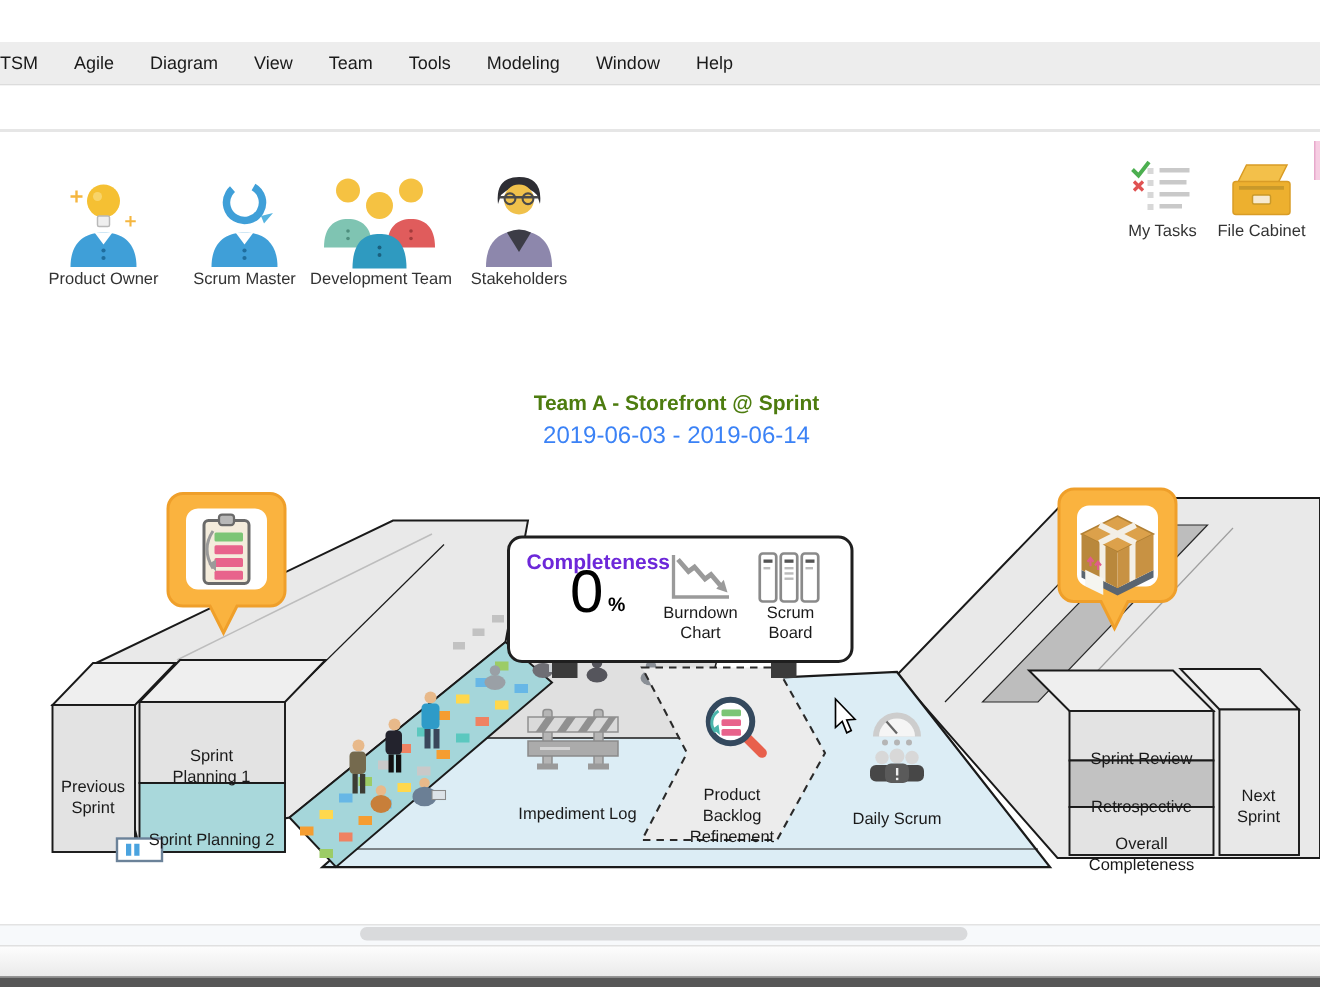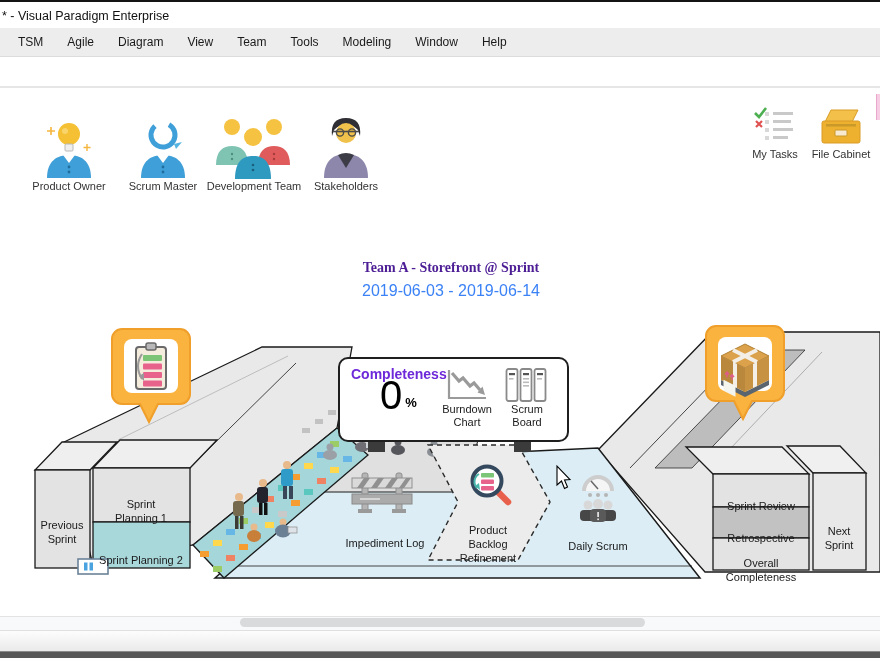--- a/index.html
+++ b/index.html
@@ -4,33 +4,33 @@
 <style>
   html,body{margin:0;padding:0;}
   body{font-family:"Liberation Sans",sans-serif;background:#fff;}
   #app{position:relative;width:880px;height:658px;overflow:hidden;background:#fff;}
   .abs{position:absolute;}
   
   .titlebar{left:0;top:0;width:880px;height:28px;background:#fff;border-top:2px solid #141414;}
   .titletext{left:2px;top:7px;font-size:12.5px;color:#111;white-space:nowrap;}
   
   .menubar{left:0;top:28px;width:880px;height:29px;background:#ededed;border-bottom:1px solid #dcdcdc;
-           display:flex;align-items:center;gap:24px;padding-left:18px;box-sizing:border-box;}
+           display:flex;align-items:center;gap:24px;padding-left:0;box-sizing:border-box;}
   .menuitem{font-size:12px;color:#1a1a1a;white-space:nowrap;cursor:default;}
   
   .tabbar{left:0;top:57px;width:880px;height:29px;background:#fff;}
   .tabshape{left:-18px;top:59px;width:188px;height:25px;border:1.5px solid #c8c8c8;border-radius:13px;background:#fff;}
   .tabtext{left:1px;top:63px;font-size:14.5px;color:#8c8c8c;white-space:nowrap;}
   .tabchev{left:170px;top:63px;width:12px;height:12px;border-top:1.5px solid #c4c4c4;border-right:1.5px solid #c4c4c4;transform:rotate(45deg);}
   .canvassep{left:0;top:86px;width:880px;height:2px;background:#e6e6e6;}
   
   .canvas{left:0;top:88px;width:880px;height:528px;background:#fff;}
   .plabel{font-size:11px;color:#333;white-space:nowrap;transform:translateX(-50%);}
   .lbl{font-size:11px;line-height:1.25;text-align:center;color:#1a1a1a;transform:translateX(-50%);margin-top:16px;}
-  .boardtitle{font-size:14px;font-weight:bold;color:#4c1d95;transform:translateX(-50%);white-space:nowrap;font-family:Liberation Serif, serif;}
+  .boardtitle{font-size:14px;font-weight:bold;color:#4d7c0f;transform:translateX(-50%);white-space:nowrap;}
   .boarddate{font-size:16px;color:#3b82f6;transform:translateX(-50%);white-space:nowrap;}
   .scene{left:0;top:0;z-index:1;}
   .leg{width:17px;height:16px;background:#3b3b3b;z-index:2;}
   .panel{left:338px;top:357px;width:227px;height:81px;background:#fff;border:2px solid #1f1f1f;border-radius:10px;z-index:3;}
   .panel .clabel{left:11px;top:7px;font-size:14px;font-weight:bold;color:#6d28d9;}
   .pct{left:40px;top:16px;display:flex;align-items:flex-end;}
   .pctval{font-size:40px;line-height:1;color:#000;}
   .pctunit{font-size:13px;color:#000;margin:0 0 5px 3px;font-weight:bold;}
   .minilbl{font-size:11px;line-height:1.2;text-align:center;color:#1a1a1a;transform:translateX(-50%);}
   .pinksliver{left:876px;top:94px;width:4px;height:26px;background:#f6cde2;border-left:1px solid #e8a9cc;}
@@ -39,23 +39,20 @@
   .hthumb{left:240px;top:618px;width:405px;height:9px;border-radius:5px;background:#d9dadc;}
   .statusbar{left:0;top:630px;width:880px;height:21px;background:linear-gradient(#fdfdfd,#e9e9e9);border-top:1px solid #e0e0e0;}
   .bottombar{left:0;top:651px;width:880px;height:7px;background:#575757;border-top:1px solid #8a8a8a;}
   .z4{z-index:4;}
 </style>
 </head>
 <body>
 
 <div id="app">
 
-  <div class="abs titlebar">
-    <div class="abs titletext">* - Visual Paradigm Enterprise</div>
-  </div>
 
   <div class="abs menubar">
     <span class="menuitem">TSM</span>
     <span class="menuitem">Agile</span>
     <span class="menuitem">Diagram</span>
     <span class="menuitem">View</span>
     <span class="menuitem">Team</span>
     <span class="menuitem">Tools</span>
     <span class="menuitem">Modeling</span>
     <span class="menuitem">Window</span>

